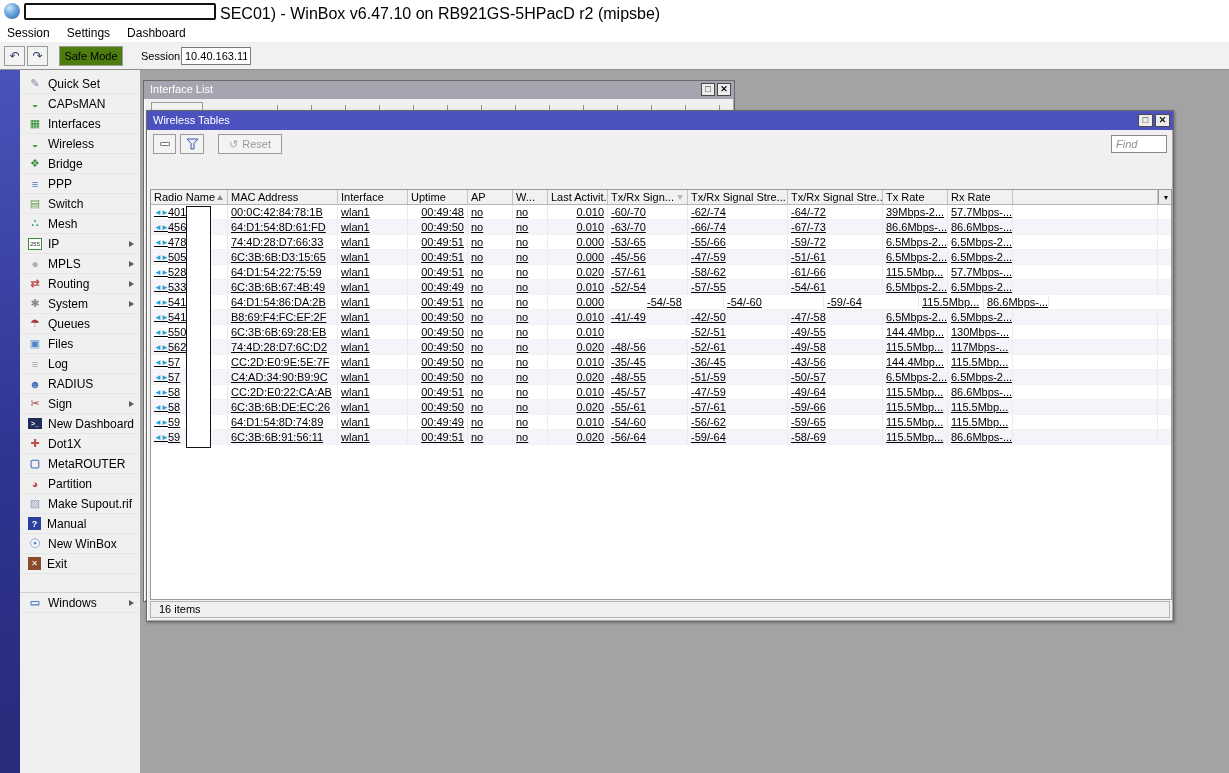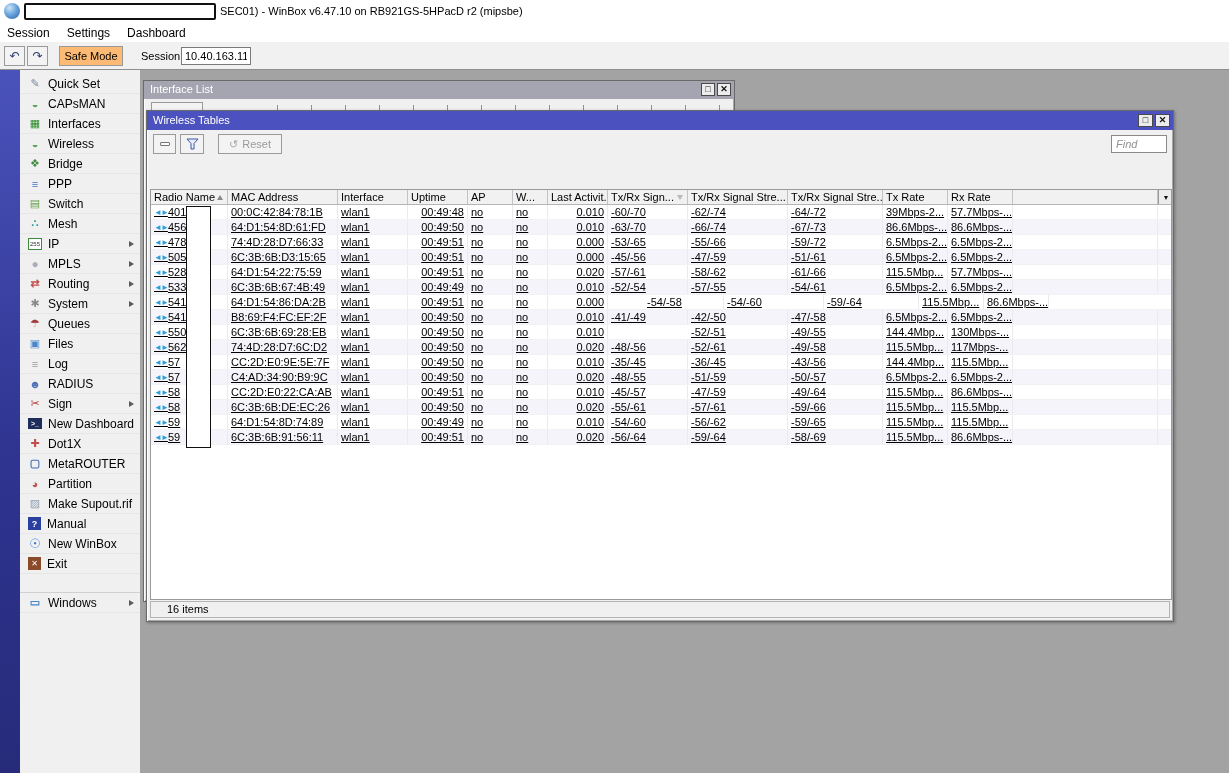--- a/index.html
+++ b/index.html
@@ -6,32 +6,32 @@
   html,body { width:1229px; height:773px; }
   body { font-family:"Liberation Sans", sans-serif; }
   .screen { position:relative; width:1229px; height:773px; background:#a3a3a3; overflow:hidden; }
 
   
   .app-titlebar { position:absolute; left:0; top:0; width:100%; height:24px; background:#ffffff; }
   .globe-icon { position:absolute; left:4px; top:3px; width:16px; height:16px; border-radius:50%;
     background:radial-gradient(circle at 35% 30%, #cfe4f5 0%, #6aa6dd 45%, #2a5f9e 100%); }
   .redact-box-title { position:absolute; left:24px; top:3px; width:192px; height:17px;
     background:#ffffff; border:2px solid #111; border-radius:2px; }
-  .app-title-text { position:absolute; left:220px; top:5px; font-size:11px; color:#000; white-space:nowrap; }
+  .app-title-text { position:absolute; left:220px; top:5px; font-size:16px; color:#000; white-space:nowrap; }
 
   .menubar { position:absolute; left:0; top:24px; width:100%; height:18px; background:#ffffff;
     display:flex; align-items:center; padding-left:7px; gap:17px; font-size:12px; color:#000; }
   .menubar span { cursor:default; }
 
   .top-toolbar { position:absolute; left:0; top:42px; width:100%; height:28px; background:#f1f1f1;
     border-bottom:1px solid #8f8f8f; }
   .tb-btn { position:absolute; top:4px; width:21px; height:20px; background:#f3f3f3; border:1px solid #9a9a9a;
     font-size:12px; color:#2b3a6b; text-align:center; line-height:18px; }
   .tb-undo { left:4px; } .tb-redo { left:27px; }
-  .safe-mode-btn { position:absolute; left:59px; top:4px; width:64px; height:20px; background:#fdba74;
+  .safe-mode-btn { position:absolute; left:59px; top:4px; width:64px; height:20px; background:#4d7c0f;
     border:1px solid #9a9a9a; font-size:11px; color:#000; text-align:center; line-height:18px; }
   .session-label { position:absolute; left:141px; top:8px; font-size:11px; color:#000; }
   .session-input { position:absolute; left:181px; top:5px; width:70px; height:18px; border:1px solid #7a7a7a;
     font-size:11px; padding:0 3px; font-family:"Liberation Sans",sans-serif; background:#fff; }
 
   
   .side-strip { position:absolute; left:0; top:70px; width:20px; height:703px;
     background:linear-gradient(to bottom,#4a53bb 0%,#2e3490 55%,#272b7a 100%); }
   .sidebar { position:absolute; left:20px; top:70px; width:120px; height:703px; background:#f0f0f0; }
   .side-items { padding-top:4px; }
@@ -132,21 +132,21 @@
   .trow:nth-child(even) { background:#f4f4fa; }
   .td { font-size:11px; color:#000; padding:0 3px; line-height:13px; border-right:1px solid #eaeaef;
     white-space:nowrap; overflow:hidden; flex:none; display:flex; align-items:center; }
   .td.right { justify-content:flex-end; }
   .reg-icon { flex:none; width:14px; color:#2a9fd8; font-size:8px; letter-spacing:-1px; line-height:13px; }
   .reg-icon::before { content:"\25C4\25BA"; }
   .redact-box-radio { position:absolute; left:35px; top:16px; width:25px; height:242px;
     background:#ffffff; border:1px solid #111; z-index:5; }
 
   .wt-status { position:absolute; left:3px; right:3px; bottom:3px; height:17px; background:#f0f0f0;
-    border:1px solid #b4b4b4; font-size:11px; line-height:15px; padding-left:16px; color:#000; }
+    border:1px solid #b4b4b4; font-size:11px; line-height:15px; padding-left:8px; color:#000; }
 </style>
 </head>
 <body>
 
 <div class="screen">
 
   <div class="app-titlebar">
     <div class="globe-icon"></div>
     <div class="redact-box-title"></div>
     <span class="app-title-text">SEC01) - WinBox v6.47.10 on RB921GS-5HPacD r2 (mipsbe)</span>

